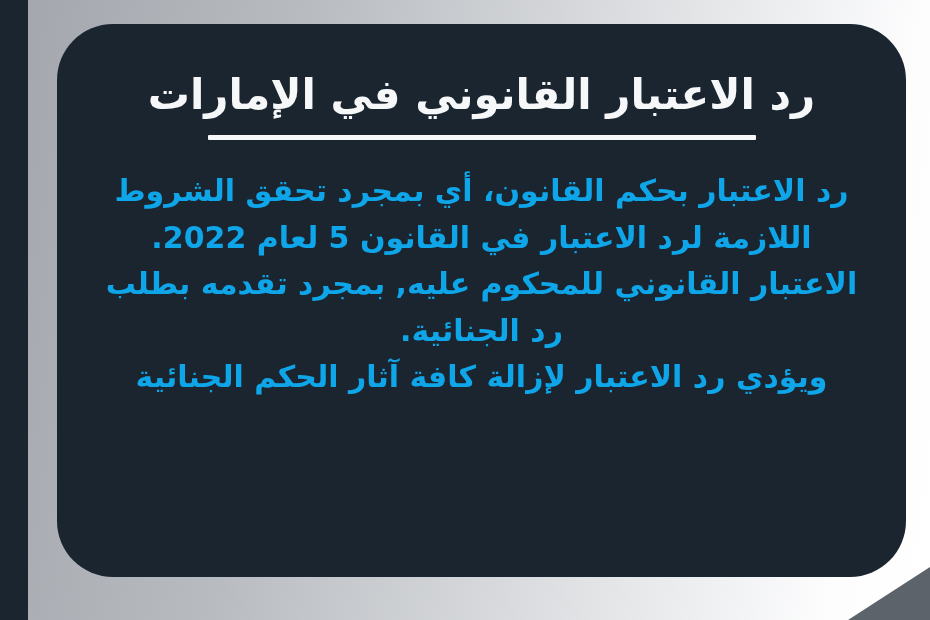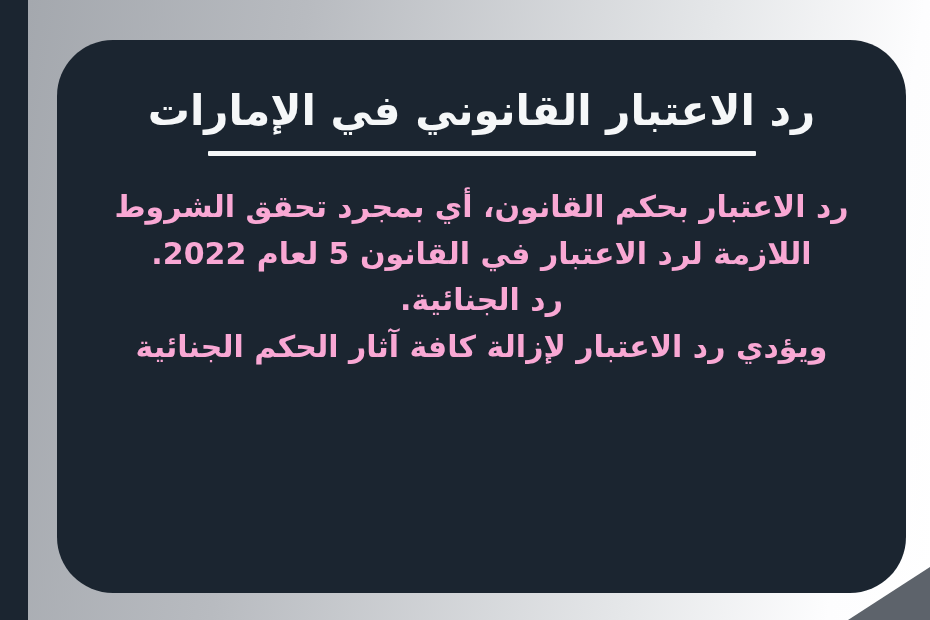--- a/index.html
+++ b/index.html
@@ -15,21 +15,21 @@
     background: linear-gradient(99deg, #a2a6ac 0%, #b8bbc0 30%, #e5e7e9 70%, #fdfdfe 90%, #ffffff 100%);
   }
   .left-strip {
     position: absolute;
     left: 0; top: 0;
     width: 28px; height: 620px;
     background: #1b2530;
   }
   .card {
     position: absolute;
-    left: 57px; top: 40px;
+    left: 57px; top: 24px;
     width: 849px; height: 553px;
     background: #1b2530;
     border-radius: 56px;
     direction: rtl;
   }
   .card-title {
     position: absolute;
     top: 46px; left: 0;
     width: 100%;
     text-align: center;
@@ -47,21 +47,21 @@
     width: 548px;
     height: 5px;
     background: #f5f7f8;
     border-radius: 1px;
   }
   .card-body {
     position: absolute;
     top: 144px; left: 0;
     width: 100%;
     text-align: center;
-    color: #f9a8d4;
+    color: #0ea5e9;
     font-size: 30px;
     font-weight: 700;
     line-height: 46.5px;
   }
   .body-line {
     white-space: nowrap;
   }
   .corner-triangle {
     position: absolute;
     right: 0; bottom: 0;
@@ -76,18 +76,19 @@
 <div class="left-strip"></div>
 
 <div class="card">
   <div class="card-title">رد الاعتبار القانوني في الإمارات</div>
 
   <div class="title-underline"></div>
 
   <div class="card-body">
     <div class="body-line">رد الاعتبار بحكم القانون، أي بمجرد تحقق الشروط</div>
     <div class="body-line">اللازمة لرد الاعتبار في القانون 5 لعام 2022.</div>
+    <div class="body-line">الاعتبار القانوني للمحكوم عليه, بمجرد تقدمه بطلب</div>
     <div class="body-line">رد الجنائية.</div>
     <div class="body-line">ويؤدي رد الاعتبار لإزالة كافة آثار الحكم الجنائية</div>
   </div>
 </div>
 
 <div class="corner-triangle"></div>
 
 </body></html>

